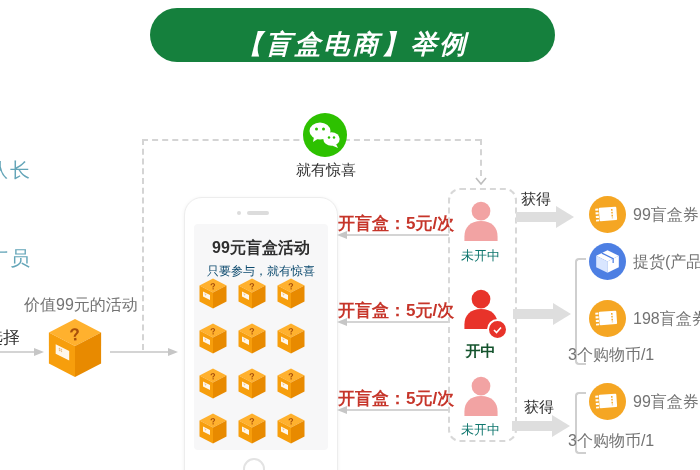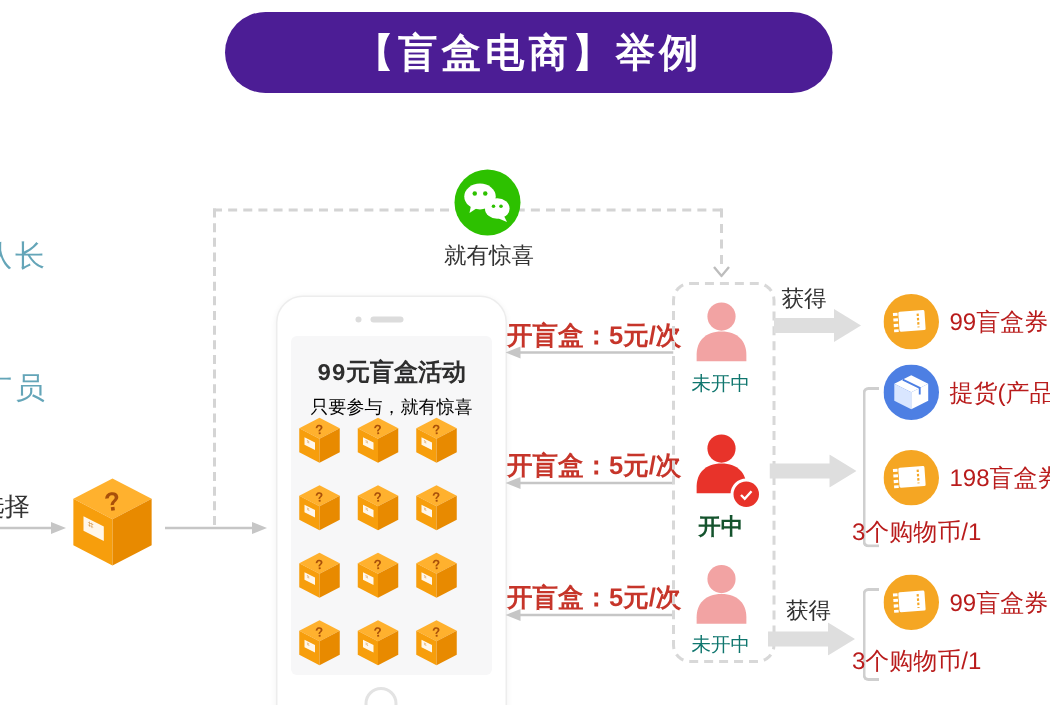--- a/index.html
+++ b/index.html
@@ -1,37 +1,37 @@
 <!DOCTYPE html>
 <html><head>
 <meta charset="utf-8">
 <style>
   html,body{margin:0;padding:0;background:#fff;}
   #canvas{position:relative;width:700px;height:470px;overflow:hidden;background:#fff;
           font-family:"Liberation Sans","DejaVu Sans",sans-serif;color:#333;}
   .abs{position:absolute;}
   .nowrap{white-space:nowrap;}
-  .banner{left:150px;top:8px;width:405px;height:54px;background:#4c1d95;border-radius:28px;
-          display:flex;align-items:center;justify-content:center;}
+  .banner{left:150px;top:8px;width:405px;height:54px;background:#15803d;border-radius:28px;
+          display:flex;align-items:flex-end;justify-content:center;font-style:italic;}
   .banner-text{color:#fff;font-size:26px;font-weight:bold;letter-spacing:3px;}
   .role{color:#64A5B8;font-size:20px;letter-spacing:2px;}
   .dash-h{border-top:2px dashed #D4D4D4;}
   .dash-v{border-left:2px dashed #D4D4D4;}
   .black15{font-size:15px;color:#333;}
-  .black16{font-size:16px;color:#b91c1c;}
+  .black16{font-size:16px;color:#737373;}
   .black17{font-size:17px;color:#333;}
   .red-bold{color:#C6352A;font-weight:bold;font-size:17px;}
   .pay{color:#E42B1E;font-weight:bold;font-size:16px;}
   .phone{left:184px;top:197px;width:152px;height:292px;background:#fff;border:1px solid #EDEDED;
          border-radius:18px;box-shadow:0 1px 4px rgba(0,0,0,0.06);}
   .speaker-dot{left:52px;top:13px;width:4px;height:4px;border-radius:50%;background:#DCDCDC;}
   .speaker-bar{left:62px;top:13px;width:22px;height:4px;border-radius:2px;background:#DCDCDC;}
   .screen{left:9px;top:26px;width:134px;height:226px;background:#F7F7F8;border-radius:4px;overflow:hidden;}
-  .headline{left:0;top:14px;width:134px;text-align:center;font-size:16px;font-weight:bold;color:#2E2E2E;font-family:Liberation Mono, monospace;}
-  .subline{left:0;top:39px;width:134px;text-align:center;font-size:12px;color:#000000;}
+  .headline{left:0;top:14px;width:134px;text-align:center;font-size:16px;font-weight:bold;color:#2E2E2E;}
+  .subline{left:0;top:39px;width:134px;text-align:center;font-size:12px;color:#0c4a6e;}
   .boxgrid{left:4px;top:54px;width:128px;display:flex;flex-wrap:wrap;column-gap:9px;row-gap:13px;}
   .home{left:58px;top:260px;width:18px;height:18px;border:2px solid #E3E3E3;border-radius:50%;}
   .pbox{left:448px;top:188px;width:65px;height:250px;border:2px dashed #D8D8D8;border-radius:12px;}
   .pink-label{color:#0f766e;font-size:13px;}
   .won-label{color:#14532d;font-size:15px;font-weight:bold;}
   .plabel{left:448px;width:65px;text-align:center;}
   .badge{left:487px;top:319px;width:17px;height:17px;background:#E8332A;border:2px solid #fff;
          border-radius:50%;display:flex;align-items:center;justify-content:center;}
   .bracket{width:9px;border-left:2px solid #CFCFCF;border-top:2px solid #CFCFCF;border-bottom:2px solid #CFCFCF;
            border-radius:4px 0 0 4px;}
@@ -78,20 +78,21 @@
     <polygon points="12,25 11,30 17,26" fill="#fff"></polygon>
     <circle cx="14.5" cy="17" r="1.5" fill="#2DC100"></circle>
     <circle cx="21.5" cy="17" r="1.5" fill="#2DC100"></circle>
     <ellipse cx="29.5" cy="27" rx="8.2" ry="6.8" fill="#fff"></ellipse>
     <polygon points="34,32 36,36 30,33.5" fill="#fff"></polygon>
     <circle cx="27" cy="25.5" r="1.2" fill="#2DC100"></circle>
     <circle cx="32" cy="25.5" r="1.2" fill="#2DC100"></circle>
   </svg>
   <div class="abs black15" style="left:288px;top:161px;width:76px;text-align:center">就有惊喜</div>
 
+  <div class="abs black16 nowrap" style="left:24px;top:295px">价值99元的活动</div>
   <svg class="abs" style="left:46px;top:318px" width="58" height="62" viewBox="0 0 60 64">
     <use href="#cube-def"></use>
   </svg>
   <div class="abs black17 nowrap" style="left:-14px;top:326px">选择</div>
   <svg class="abs" style="left:0;top:347px" width="44" height="10">
     <line x1="0" y1="5" x2="35" y2="5" stroke="#C6C6C6" stroke-width="1.6"></line>
     <polygon points="44,5 34,1 34,9" fill="#C6C6C6"></polygon>
   </svg>
   <svg class="abs" style="left:110px;top:347px" width="68" height="10">
     <line x1="0" y1="5" x2="59" y2="5" stroke="#C6C6C6" stroke-width="1.6"></line>

